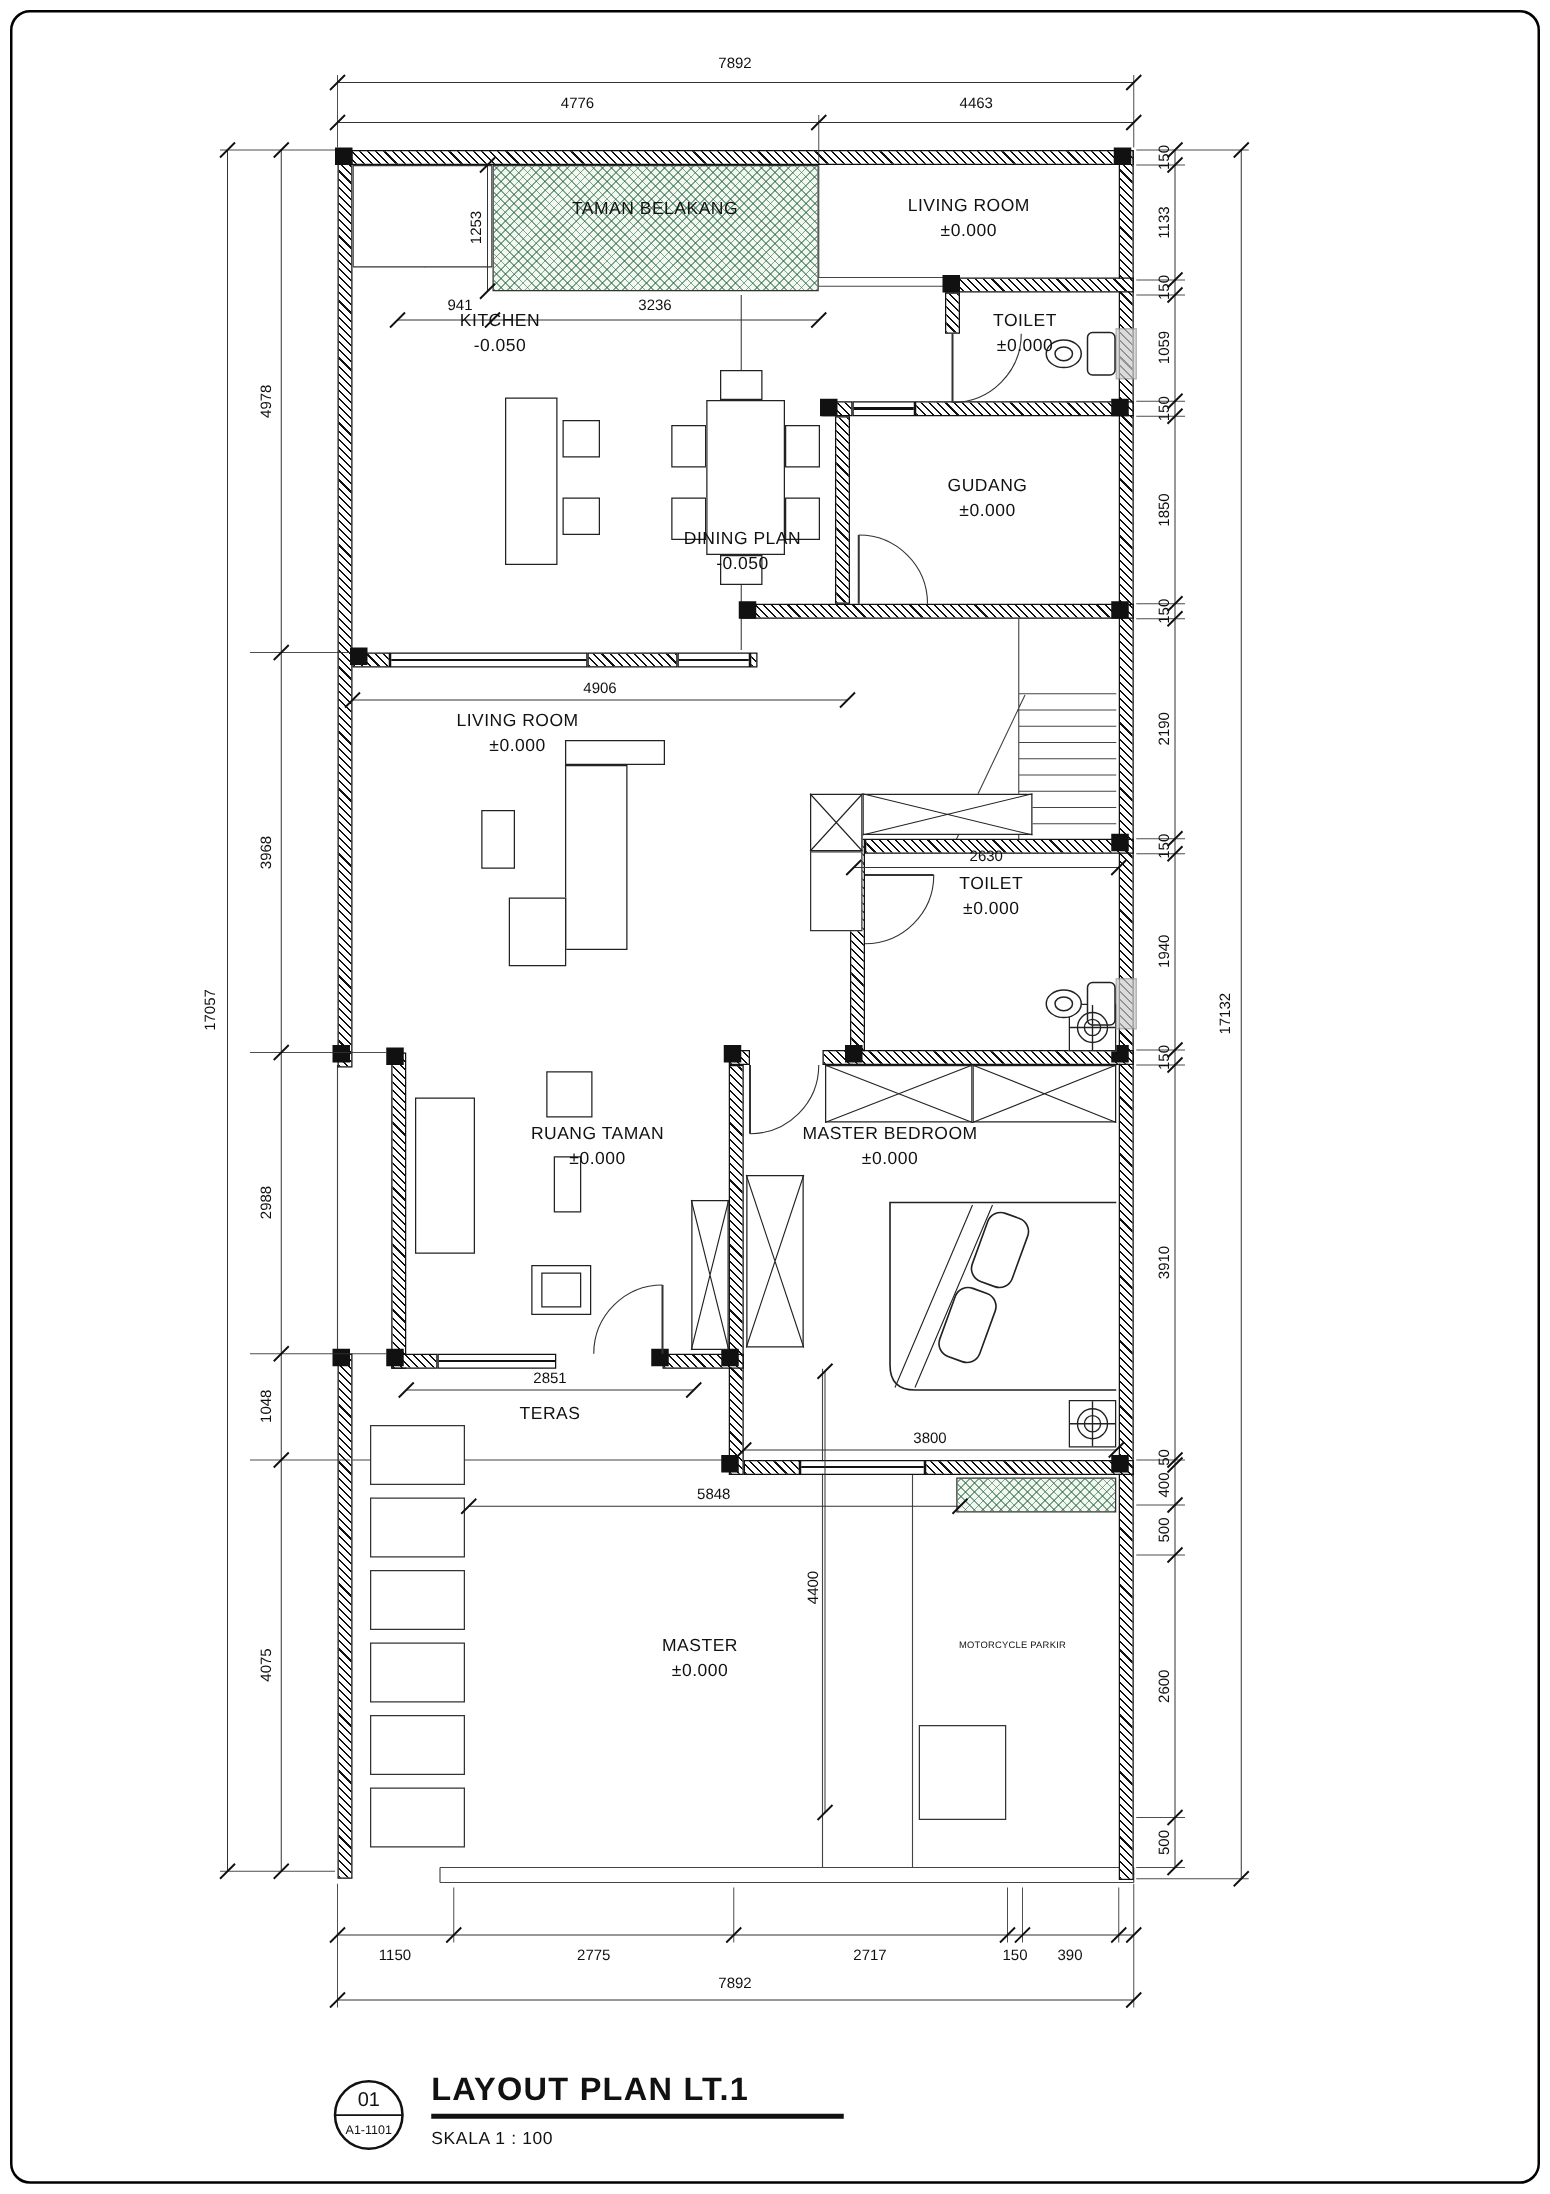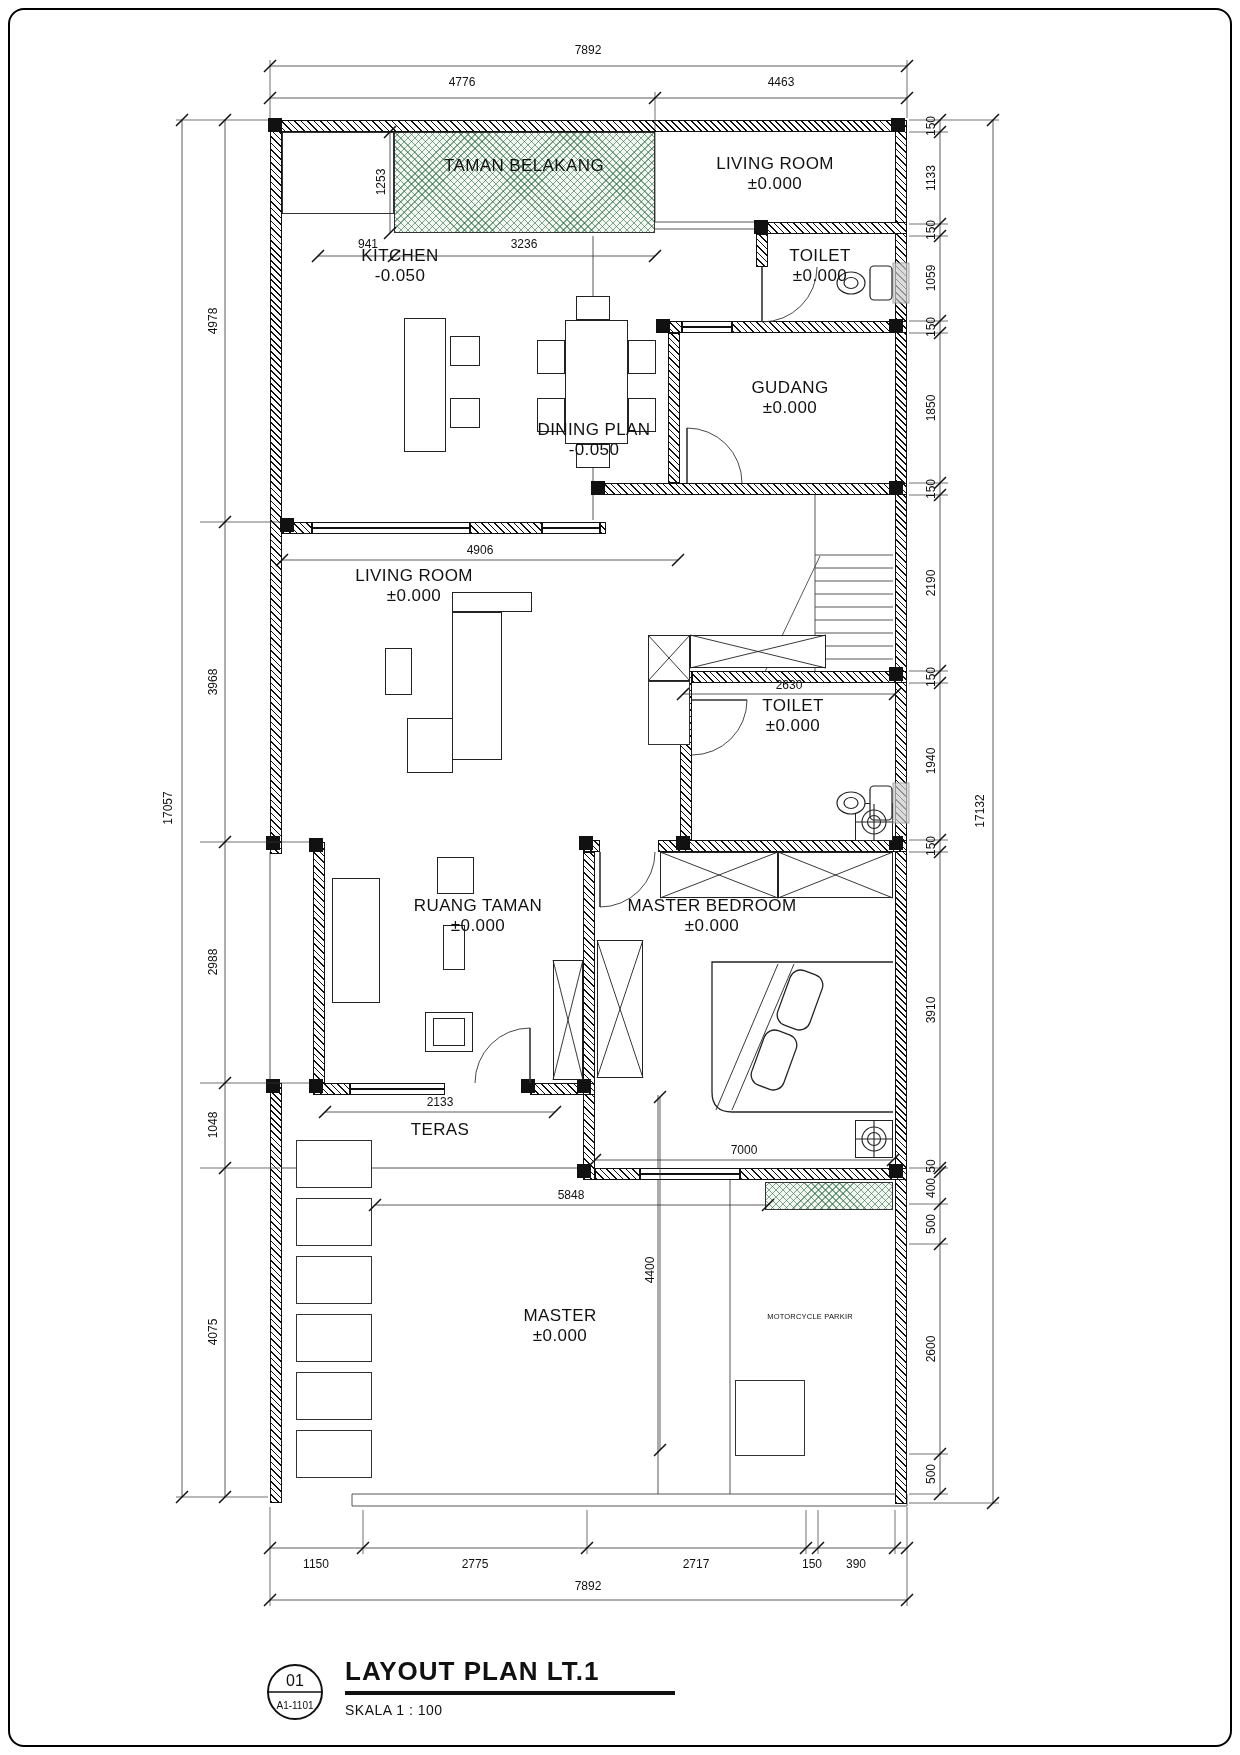--- a/index.html
+++ b/index.html
@@ -11,21 +11,21 @@
         border:1px solid #111;box-sizing:border-box;}
   .col{background:#111;width:14px;height:14px;}
   .window{background:linear-gradient(#fff 0 40%,#111 40% 58%,#fff 58% 100%);
           border:1px solid #111;box-sizing:border-box;}
   .furn{border:1.3px solid #222;box-sizing:border-box;background:#fff;}
   .thin{border:1px solid #333;box-sizing:border-box;background:#fff;}
   .green{background-color:#f2f7f2;
      background-image:repeating-linear-gradient(45deg,rgba(30,98,56,.55) 0 1px,transparent 1px 5px),
                       repeating-linear-gradient(-45deg,rgba(30,98,56,.55) 0 1px,transparent 1px 5px);
      border:1px solid #333;box-sizing:border-box;}
-  .lbl{font-size:17px;transform:translate(-50%,-50%);white-space:nowrap;letter-spacing:.4px;}
+  .lbl{font-size:14px;transform:translate(-50%,-50%);white-space:nowrap;letter-spacing:.4px;}
   .dim{font-size:12px;transform:translate(-50%,-50%);white-space:nowrap;}
   .dimv{font-size:12px;transform:translate(-50%,-50%) rotate(-90deg);white-space:nowrap;}
   .tiny{font-size:7.5px;letter-spacing:.2px;}
   .tb-title{font-size:26px;font-weight:bold;letter-spacing:1px;white-space:nowrap;}
   .tb-sub{font-size:14px;letter-spacing:.5px;white-space:nowrap;}
   svg{position:absolute;left:0;top:0;pointer-events:none;}
 </style>
 </head>
 <body>
 
@@ -265,22 +265,22 @@
   <div class="abs dim" style="left:696px;top:1564px">2717</div>
   <div class="abs dim" style="left:812px;top:1564px">150</div>
   <div class="abs dim" style="left:856px;top:1564px">390</div>
   <div class="abs dim" style="left:588px;top:1586px">7892</div>
 
   <div class="abs dimv" style="left:381px;top:182px">1253</div>
   <div class="abs dim" style="left:368px;top:244px">941</div>
   <div class="abs dim" style="left:524px;top:244px">3236</div>
   <div class="abs dim" style="left:480px;top:550px">4906</div>
   <div class="abs dim" style="left:789px;top:685px">2630</div>
-  <div class="abs dim" style="left:440px;top:1102px">2133</div>
-  <div class="abs dim" style="left:744px;top:1150px">7000</div>
+  <div class="abs dim" style="left:440px;top:1102px">2851</div>
+  <div class="abs dim" style="left:744px;top:1150px">3800</div>
   <div class="abs dim" style="left:571px;top:1195px">5848</div>
   <div class="abs dimv" style="left:650px;top:1270px">4400</div>
 
   <div class="abs dim" style="left:295px;top:1681px;font-size:16px">01</div>
   <div class="abs dim" style="left:295px;top:1705px;font-size:10px">A1-1101</div>
   <div class="abs tb-title" style="left:345px;top:1656px">LAYOUT PLAN LT.1</div>
   <div class="abs" style="left:345px;top:1691px;width:330px;height:4px;background:#111"></div>
   <div class="abs tb-sub" style="left:345px;top:1702px">SKALA  1 : 100</div>
 </div>
 

